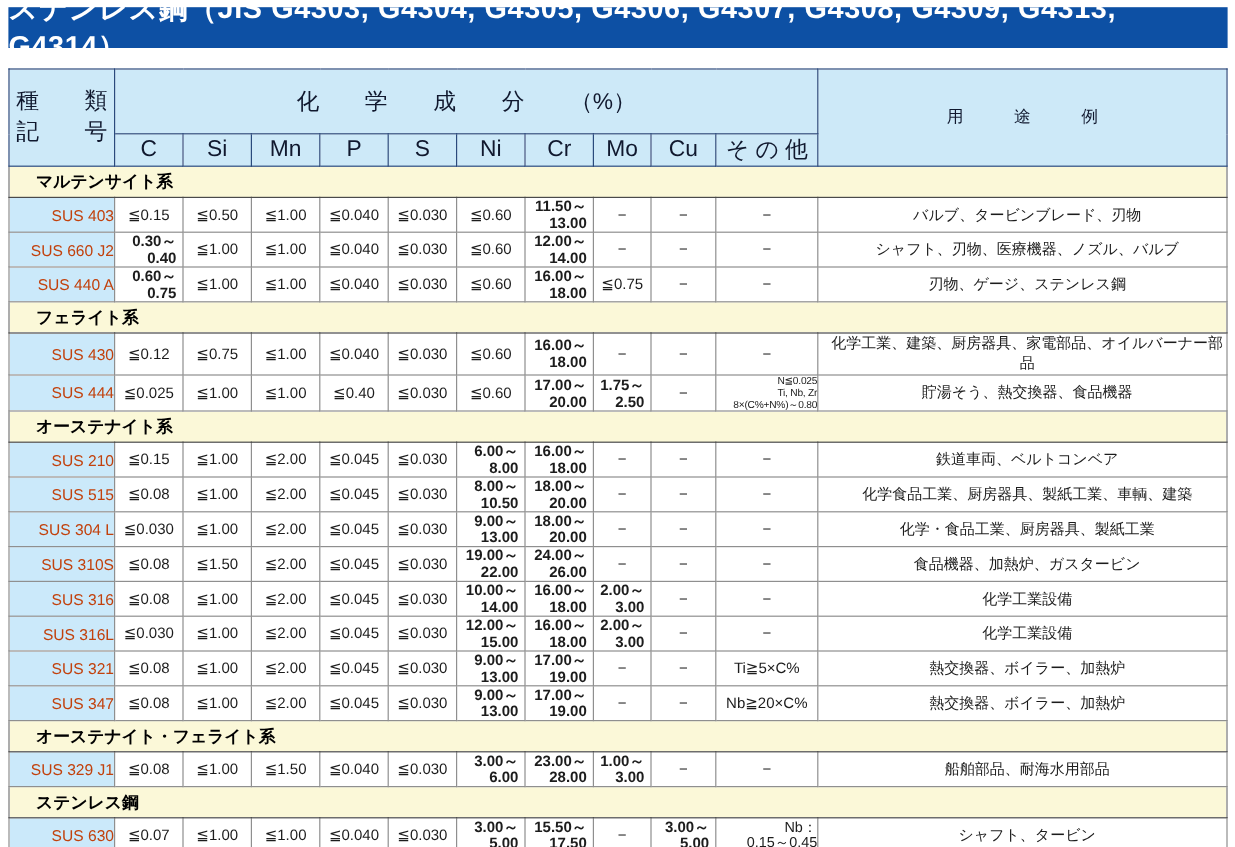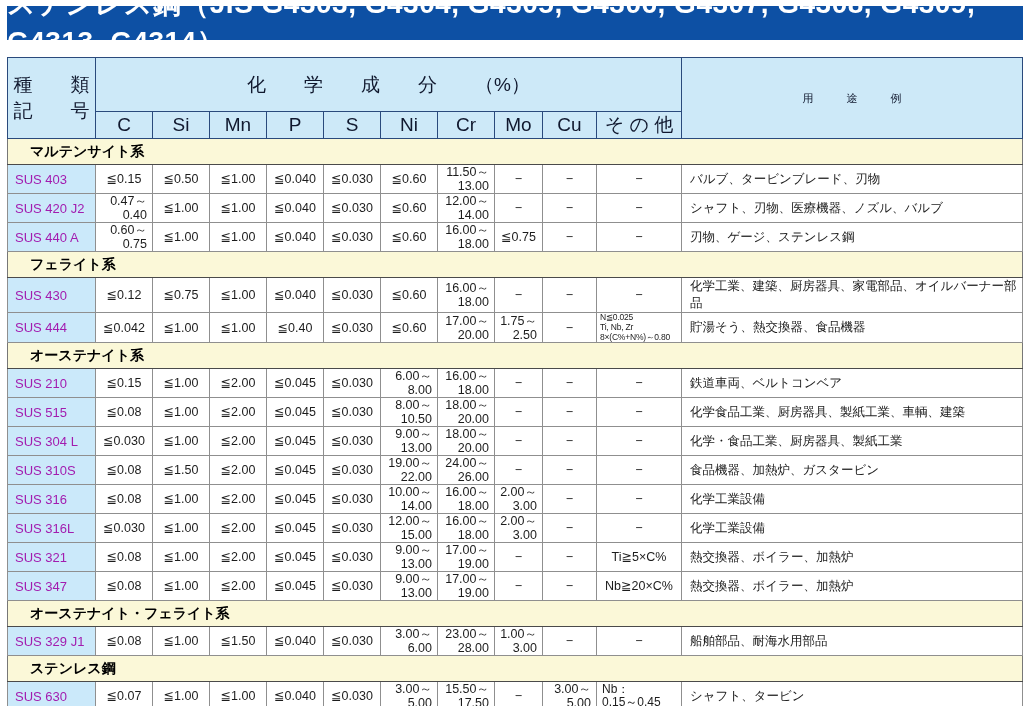--- a/index.html
+++ b/index.html
@@ -3,45 +3,45 @@
 <meta charset="utf-8">
 <style>
   * { margin:0; padding:0; box-sizing:border-box; }
   html,body { width:1029px; height:706px; background:#ffffff;
     font-family:"Liberation Sans","DejaVu Sans",sans-serif; color:#111; }
   .page { padding:6px 6px 0 7px; }
 
   
   .title-bar { height:34px; background:#0d50a4; color:#ffffff;
     display:flex; align-items:center; justify-content:center;
-    font-size:28px; font-weight:bold; letter-spacing:0.5px; }
+    font-size:24px; font-weight:bold; letter-spacing:0.5px; }
 
   
   table { margin-top:17px; width:1016px; border-collapse:collapse; table-layout:fixed; }
   th, td { border:1px solid #8f8f8f; overflow:hidden; }
 
   thead th { background:#cde9f8; border-color:#2a4a7c; font-weight:normal;
     color:#10182e; font-size:19px; }
   thead .kind th { height:54px; vertical-align:middle; }
   thead tr { height:27px; }
   .kind-lines div { line-height:26px; }
-  th.usage-h { font-size:11px; }
+  th.usage-h { font-size:14px; }
 
   tbody tr.section-row td { background:#fbf8d8; border-left-color:#777; border-right-color:#777;
     border-top:1px solid #4a4a4a; border-bottom:1px solid #4a4a4a;
     font-weight:bold; font-size:14px; text-align:left; padding:3px 0 3px 22px; color:#000; height:26px; }
   tbody tr.data-row { height:29px; }
 
-  td.code { background:#cbe9fa; text-align:left; padding-left:7px; font-size:13px; color:#a21caf; }
+  td.code { background:#cbe9fa; text-align:right; padding-left:7px; font-size:13px; color:#c2410c; }
   td.val { background:#fff; font-size:12.5px; color:#1c1c1c; white-space:pre-line; line-height:1.12; }
   td.val.c { text-align:center; }
-  td.val.r { text-align:right; padding-right:5px; }
-  td.val.l { text-align:left; padding-left:5px; font-size:12px; }
+  td.val.r { text-align:right; padding-right:5px;font-weight:bold; }
+  td.val.l { text-align:right; padding-left:5px; font-size:12px; }
   td.val.small { font-size:8.5px; line-height:1.15; padding-left:3px; letter-spacing:-0.2px; }
-  td.use { background:#fff; text-align:left; padding-left:8px; font-size:12.5px; color:#1c1c1c; }
+  td.use { background:#fff; text-align:center; padding-left:8px; font-size:12.5px; color:#1c1c1c; }
 </style>
 </head>
 <body>
 
 <div class="page">
   <div class="title-bar">
     <span>ステンレス鋼（JIS G4303, G4304, G4305, G4306, G4307, G4308, G4309, G4313, G4314）</span>
   </div>
 
   <table>
@@ -96,22 +96,22 @@
           <td class="val c">≦0.030</td>
           <td class="val c">≦0.60</td>
           <td class="val r">11.50～
 13.00</td>
           <td class="val c">−</td>
           <td class="val c">−</td>
           <td class="val c">−</td>
           <td class="use">バルブ、タービンブレード、刃物</td>
         </tr>
         <tr class="data-row">
-          <td class="code">SUS 420 J2</td>
-          <td class="val r">0.47～
+          <td class="code">SUS 660 J2</td>
+          <td class="val r">0.30～
 0.40</td>
           <td class="val c">≦1.00</td>
           <td class="val c">≦1.00</td>
           <td class="val c">≦0.040</td>
           <td class="val c">≦0.030</td>
           <td class="val c">≦0.60</td>
           <td class="val r">12.00～
 14.00</td>
           <td class="val c">−</td>
           <td class="val c">−</td>
@@ -147,21 +147,21 @@
           <td class="val c">≦0.60</td>
           <td class="val r">16.00～
 18.00</td>
           <td class="val c">−</td>
           <td class="val c">−</td>
           <td class="val c">−</td>
           <td class="use">化学工業、建築、厨房器具、家電部品、オイルバーナー部品</td>
         </tr>
         <tr class="data-row">
           <td class="code">SUS 444</td>
-          <td class="val c">≦0.042</td>
+          <td class="val c">≦0.025</td>
           <td class="val c">≦1.00</td>
           <td class="val c">≦1.00</td>
           <td class="val c">≦0.40</td>
           <td class="val c">≦0.030</td>
           <td class="val c">≦0.60</td>
           <td class="val r">17.00～
 20.00</td>
           <td class="val r">1.75～
 2.50</td>
           <td class="val c">−</td>

